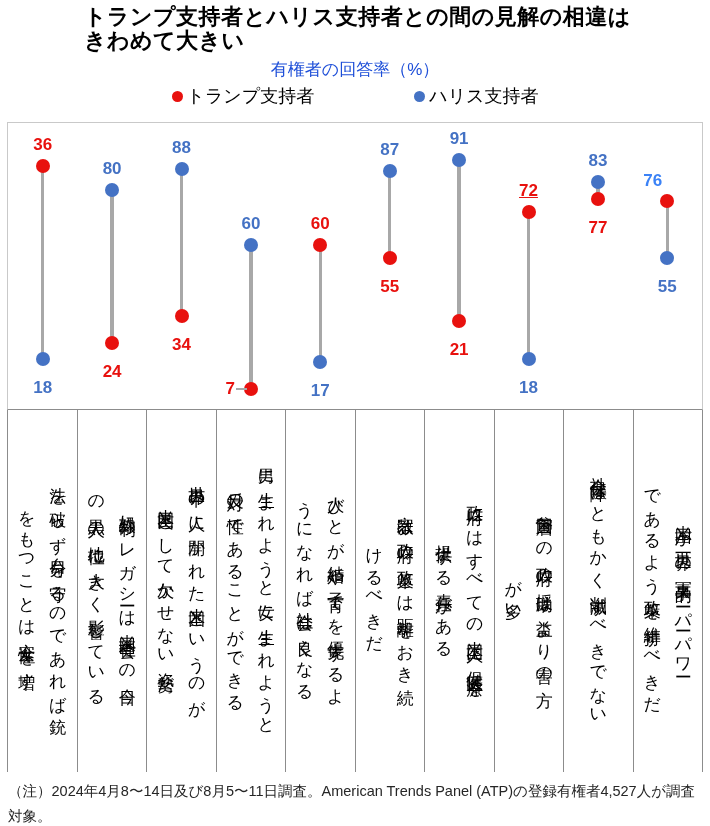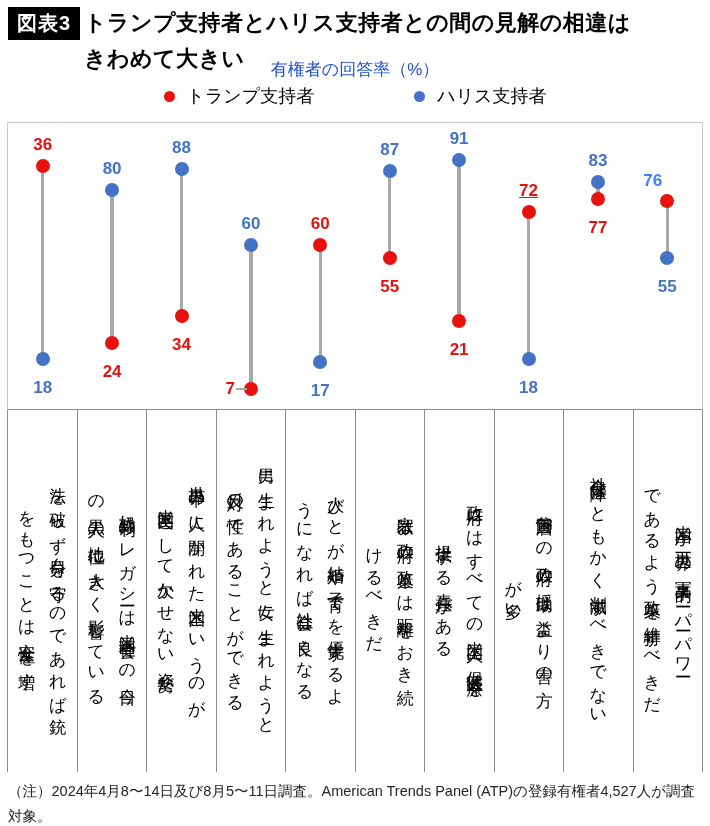--- a/index.html
+++ b/index.html
@@ -1,26 +1,26 @@
 <!DOCTYPE html>
 <html lang="ja"><head>
 <meta charset="utf-8">
 <style>
   html,body{margin:0;padding:0;background:#fff;}
   .page{position:relative;width:710px;height:826px;background:#ffffff;overflow:hidden;
         font-family:"Liberation Sans","DejaVu Sans",sans-serif;color:#000;}
   .badge{position:absolute;left:8px;top:7px;background:#000;color:#fff;
          font-size:20px;font-weight:bold;padding:3px 9px;letter-spacing:1px;}
   .title{position:absolute;left:84px;top:5px;font-size:22px;font-weight:bold;
-         line-height:36px;white-space:pre-line;letter-spacing:0.5px;}
+         line-height:24px;white-space:pre-line;letter-spacing:0.5px;}
   .subtitle{position:absolute;left:0;top:58px;width:710px;text-align:center;
             font-size:17px;color:#1d4ed8;}
   .legend{position:absolute;left:0;top:84px;width:710px;display:flex;
           justify-content:center;gap:100px;font-size:18px;align-items:center;}
-  .legend-item{display:flex;align-items:center;gap:12px;}
+  .legend-item{display:flex;align-items:center;gap:4px;}
   .legend-dot{width:11px;height:11px;border-radius:50%;display:inline-block;}
   .chart{position:absolute;left:7px;top:122px;width:696px;}
   .plot{position:relative;height:288px;box-sizing:border-box;
         border-left:1px solid #c9c9c9;border-top:1px solid #c9c9c9;border-right:1px solid #c9c9c9;
         border-bottom:1.5px solid #8c8c8c;}
   .conn{position:absolute;background:#a8a8a8;border-radius:2px;}
   .dot{position:absolute;width:14px;height:14px;border-radius:50%;}
   .vlabel{position:absolute;font-size:17px;font-weight:bold;line-height:18px;}
   .dash{position:absolute;background:#a8a8a8;height:2.5px;}
   .cats{display:flex;height:362px;border-left:1px solid #8c8c8c;}
@@ -29,21 +29,20 @@
   .cat-text{writing-mode:vertical-rl;text-orientation:mixed;white-space:pre-line;
             text-align:center;font-size:17px;line-height:31px;letter-spacing:2.5px;
             max-height:354px;color:#000;}
   .notes{position:absolute;left:8px;top:779px;width:698px;font-size:14.5px;
          line-height:25px;color:#262626;}
 </style>
 </head>
 <body>
 
 <div class="page">
-  <div class="badge">図表3</div>
   <div class="title">トランプ支持者とハリス支持者との間の見解の相違は
 きわめて大きい</div>
   <div class="subtitle">有権者の回答率（%）</div>
 
   <div class="legend">
     <div class="legend-item">
       <span class="legend-dot" style="background: rgb(232, 17, 14);"></span>
       <span>トランプ支持者</span>
     </div>
     <div class="legend-item">

